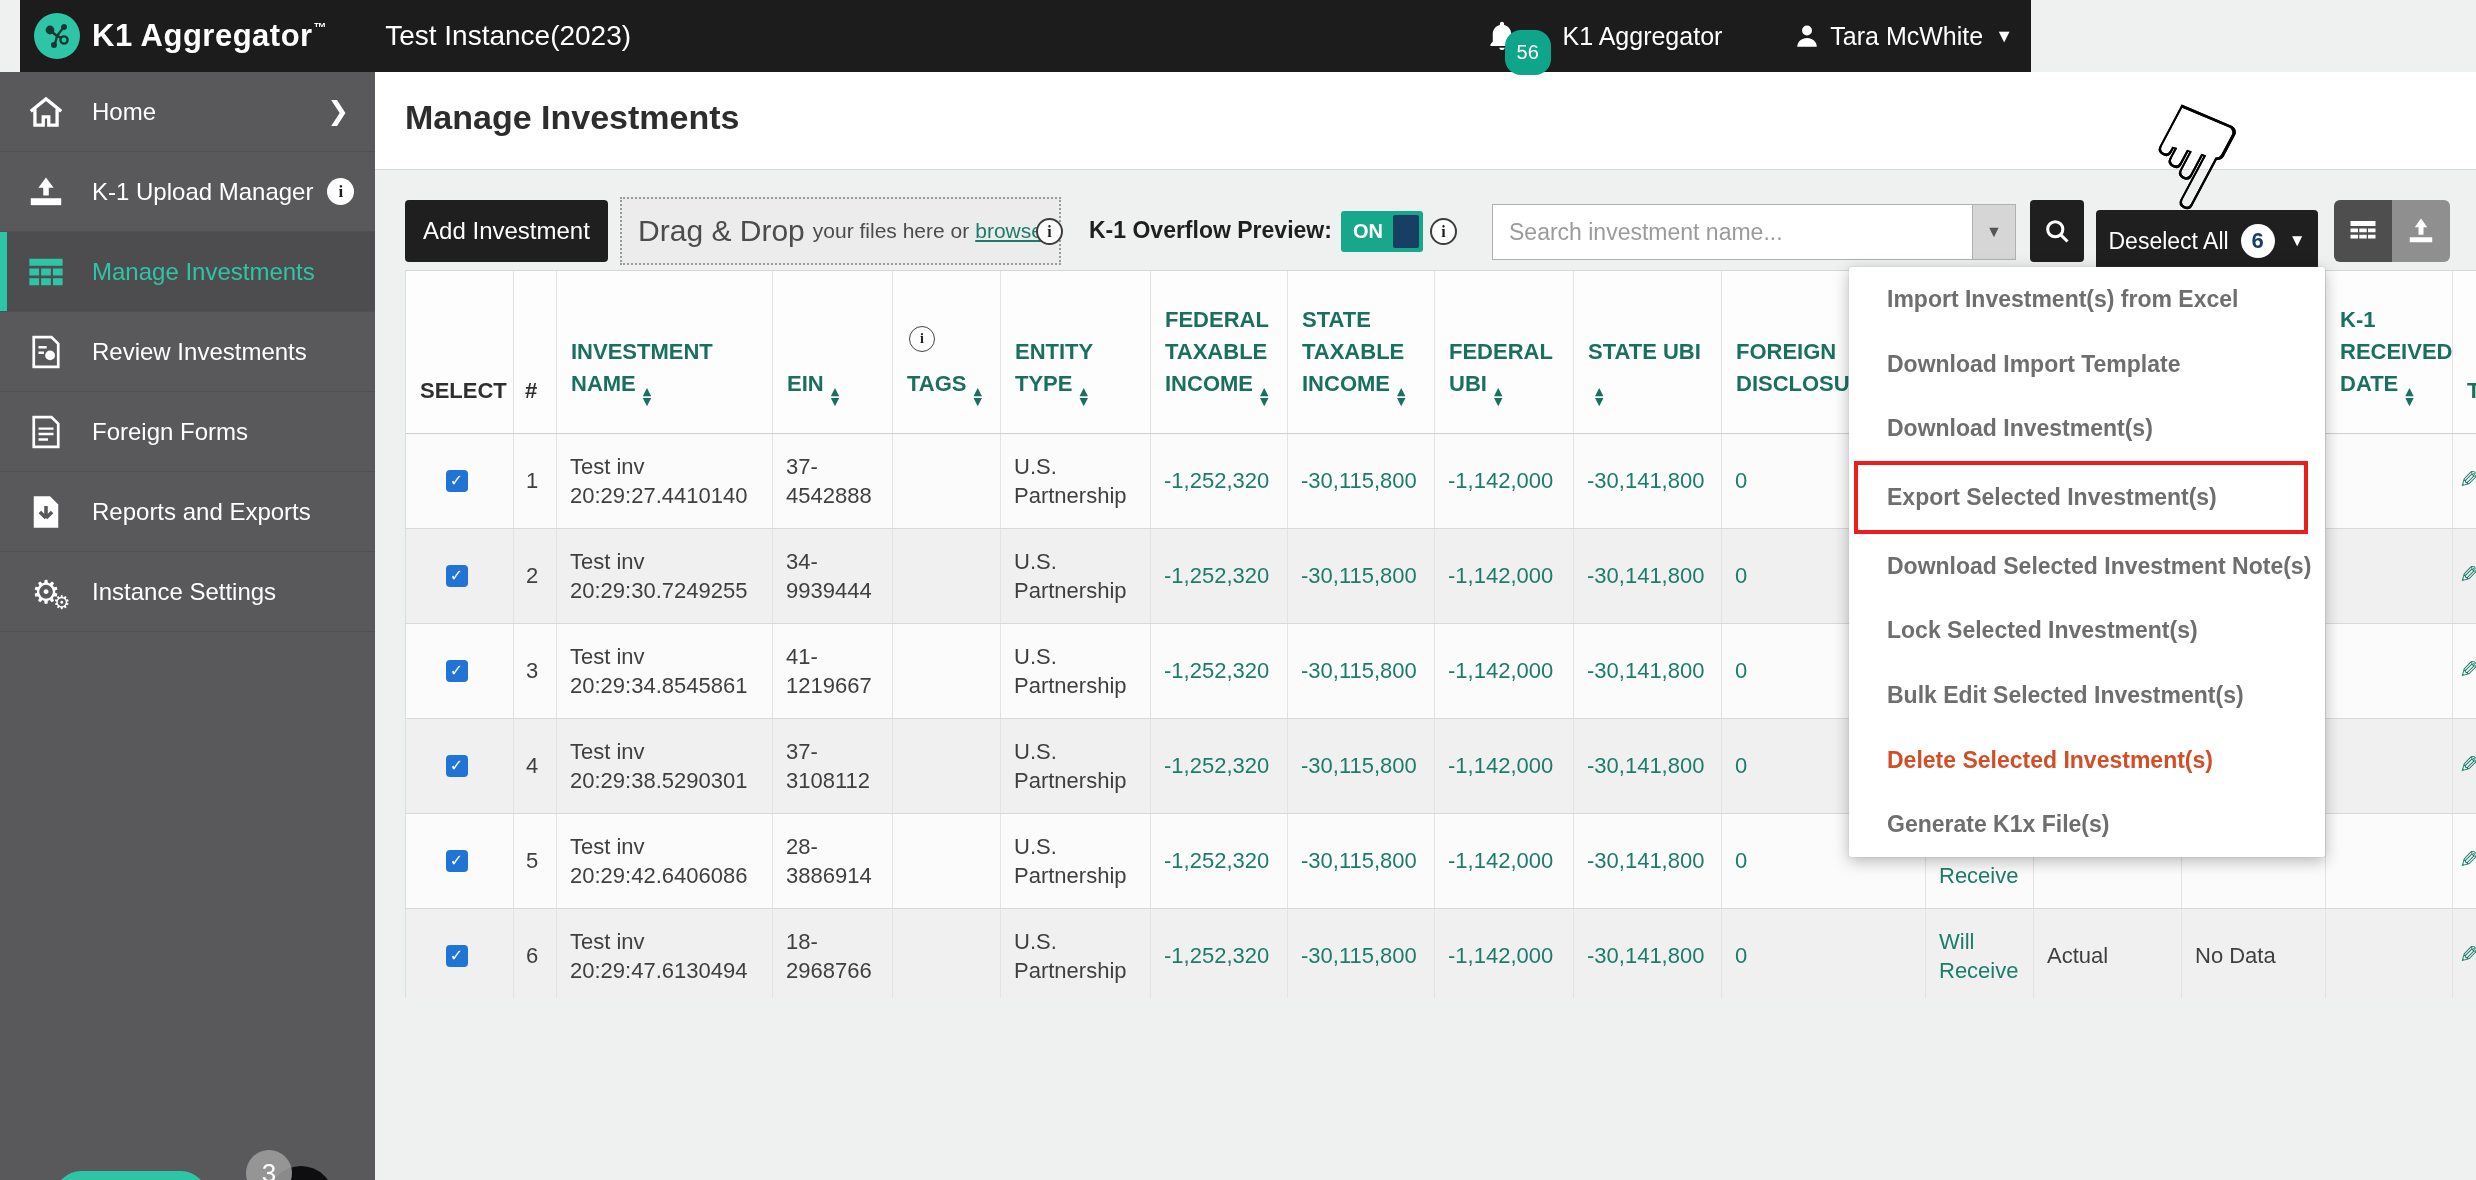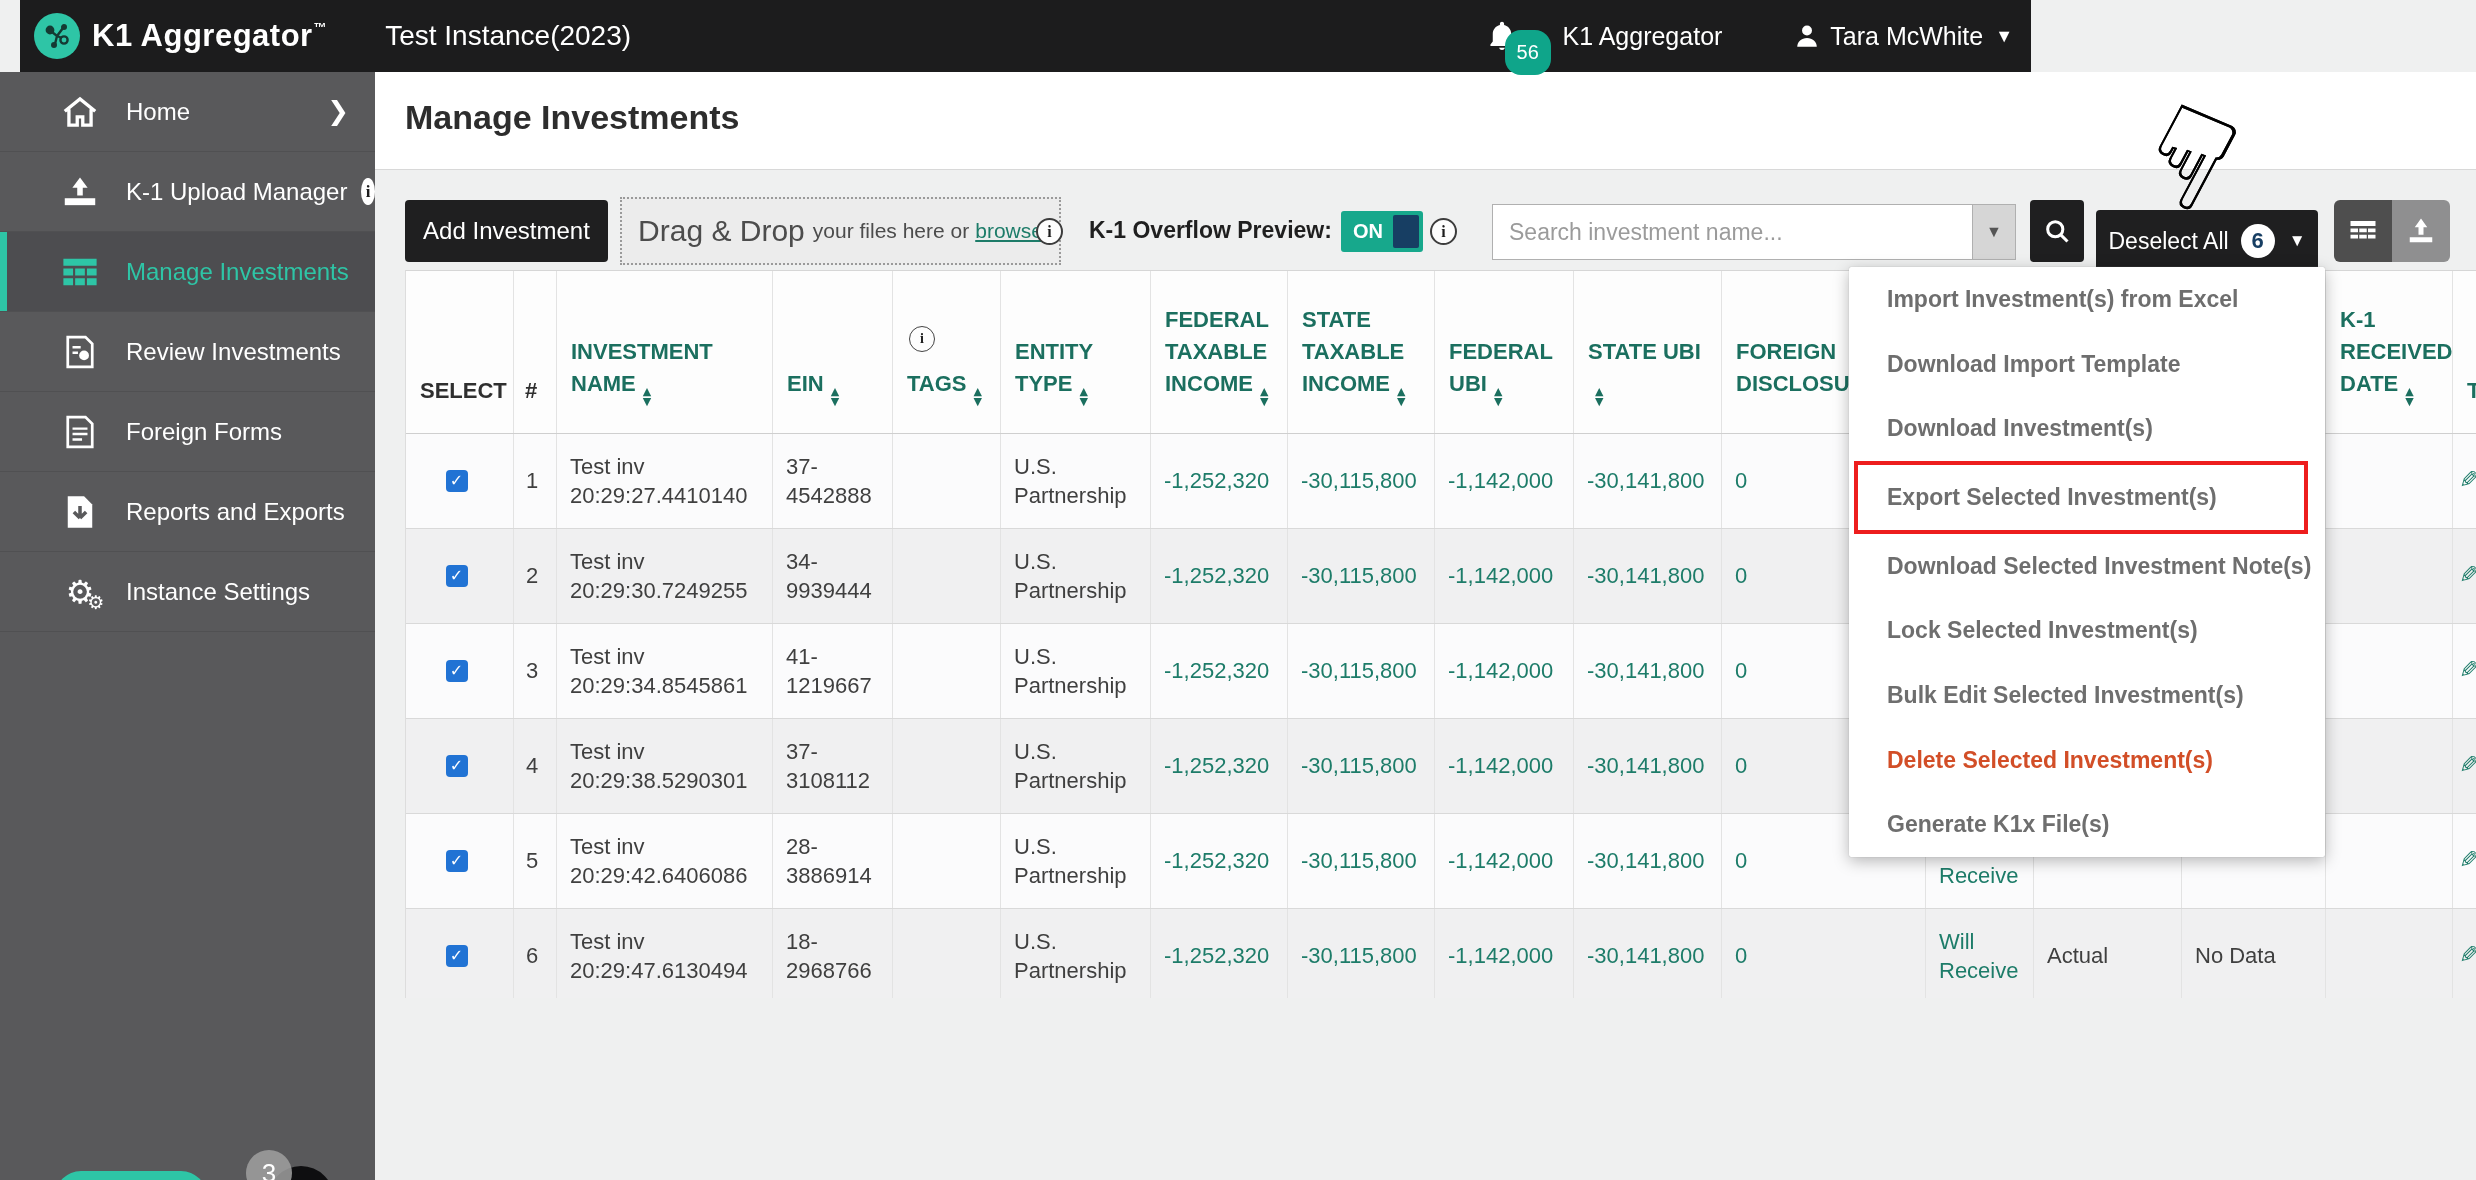--- a/index.html
+++ b/index.html
@@ -16,21 +16,21 @@
   .instance{color:#fff;font-size:28px;margin-left:58px;font-weight:400;}
   .topbar-right{position:absolute;right:18px;top:0;height:72px;display:flex;align-items:center;}
   .bell-wrap{position:relative;margin-right:46px;}
   .badge-pill{position:absolute;left:18px;top:10px;background:#0fa58a;color:#fff;font-size:20px;border-radius:16px;padding:11px 12px;font-weight:400;}
   .org-name{color:#fff;font-size:25px;margin-right:72px;}
   .user-wrap{display:flex;align-items:center;color:#fff;font-size:25px;}
   .user-wrap .caret{font-size:18px;margin-left:12px;color:#fff;}
   .person-icon{margin-right:10px;display:flex;}
   
   .sidebar{position:absolute;left:0;top:72px;width:375px;height:1108px;background:#59595b;z-index:20;}
-  .side-item{height:79px;display:flex;align-items:center;border-bottom:1px solid #505052;position:relative;cursor:pointer;padding-left:34px;}
+  .side-item{height:79px;display:flex;align-items:center;border-bottom:1px solid #505052;position:relative;cursor:pointer;}
   .side-icon{width:40px;margin-left:26px;display:flex;align-items:center;justify-content:center;flex:0 0 auto;}
   .side-icon svg{display:block;}
   .side-label{color:#fff;font-size:24px;margin-left:26px;white-space:nowrap;}
   .side-info{margin-left:14px;width:27px;height:27px;border-radius:50%;background:#fff;color:#1c1c1d;font-size:17px;font-weight:bold;font-family:"Liberation Serif",serif;display:flex;align-items:center;justify-content:center;}
   .side-chevron{position:absolute;right:26px;color:#fff;font-size:26px;font-weight:bold;}
   .side-item.active{background:#4d4d50;}
   .side-item.active::before{content:"";position:absolute;left:0;top:0;bottom:0;width:7px;background:#2ec5a6;}
   .side-item.active .side-label{color:#2ec5a6;}
   .gear-glyph{color:#fff;font-family:"DejaVu Sans",sans-serif;position:relative;font-size:32px;line-height:1;}
   .gear-glyph i{position:absolute;right:-10px;bottom:-4px;font-style:normal;font-size:19px;}

